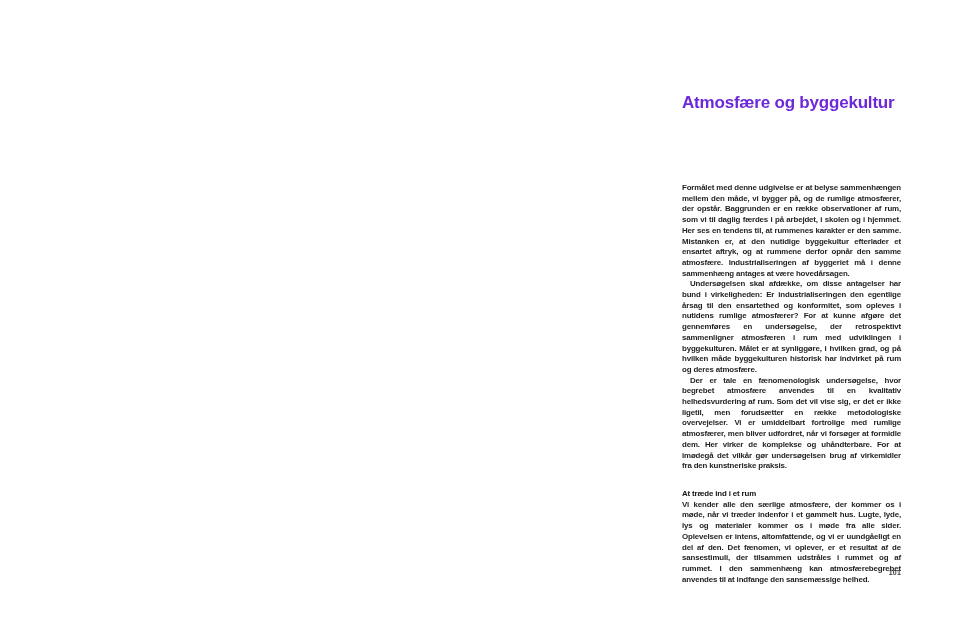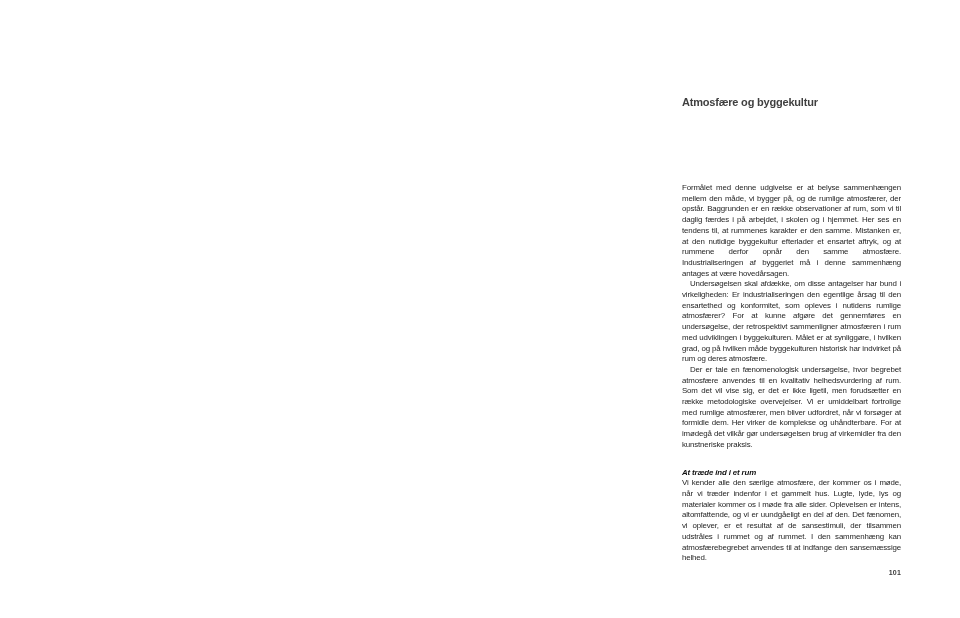--- a/index.html
+++ b/index.html
@@ -28,46 +28,46 @@
     height: 618px;
     background: #ffffff;
   }
   .article {
     position: absolute;
     left: 682px;
     top: 95px;
     width: 219px;
   }
   .title {
-    font-size: 11px;
+    font-size: 17px;
     line-height: 15px;
     font-weight: 700;
     letter-spacing: -0.2px;
     margin: 0 0 73px 0;
-    color: #404040;
+    color: #6d28d9;
   }
   .para {
     margin: 0;
     font-size: 7.9px;
     line-height: 10.7px;
     letter-spacing: -0.15px;
     text-align: justify;
     color: #1f1f1f;
+    font-weight: bold;
   }
   .para.indent {
     text-indent: 8px;
   }
   .subhead {
     margin: 17px 0 0 0;
     font-size: 7.9px;
     line-height: 10.7px;
     letter-spacing: -0.15px;
     font-weight: 700;
     color: #111111;
-    font-style: italic;
   }
   .page-number {
     position: absolute;
     left: 682px;
     top: 569px;
     width: 219px;
     text-align: right;
     font-size: 7px;
     font-weight: 700;
     letter-spacing: 0.2px;

